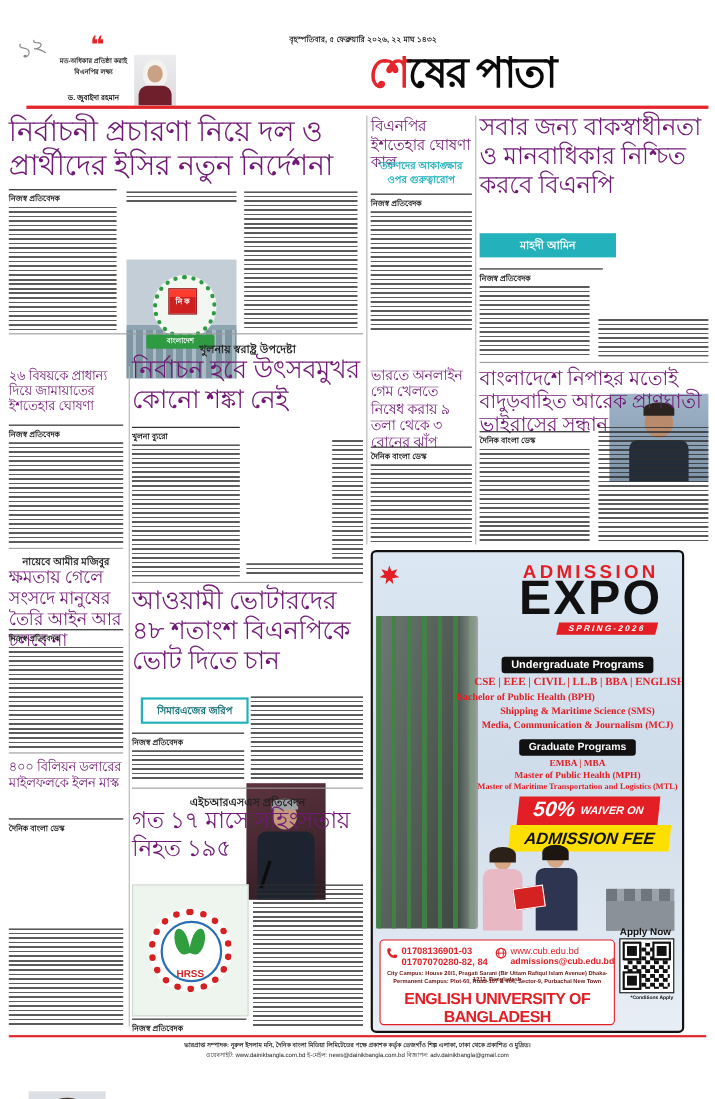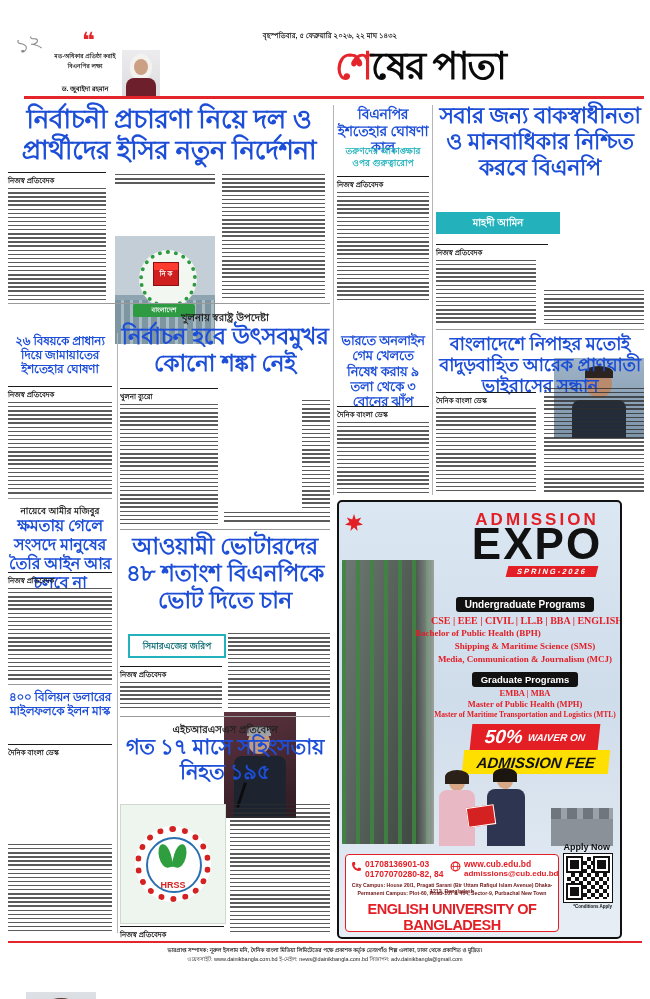--- a/index.html
+++ b/index.html
@@ -1,19 +1,19 @@
 <!DOCTYPE html>
 <html><head>
 <meta charset="utf-8">
 <style>
   html,body{margin:0;padding:0}
   body{width:650px;height:999px;position:relative;overflow:hidden;background:#fff;
        font-family:"Liberation Sans","DejaVu Sans",sans-serif;color:#111}
   .abs{position:absolute}
-  .hl{font-weight:700;text-align:center;color:#1d4ed8;line-height:1.18;letter-spacing:-.3px}
+  .hl{font-weight:400;text-align:left;color:#701a75;line-height:1.18;letter-spacing:-.3px}
   .kicker{font-weight:700;text-align:center;color:#222}
   .byline{font-size:7px;font-weight:800;border-top:1px solid #1a1a1a;padding-top:2px;color:#111}
   .fake{background-image:repeating-linear-gradient(to bottom,rgba(45,45,45,.78) 0,rgba(45,45,45,.78) 1.4px,transparent 1.4px,transparent 4.1px)}
   .vline{width:1px;background:#b5b5b5}
   .hrule{height:1px;background:#9a9a9a}
   .photo{overflow:hidden;position:relative}
   .head{position:absolute;border-radius:50%}
   .torso{position:absolute;border-radius:8px 8px 0 0}
   .badge-solid{background:#23b2bc;color:#fff;font-weight:800;display:flex;align-items:center;justify-content:center}
   .badge-outline{background:#fff;border:2px solid #23b2bc;color:#0d6d74;font-weight:800;display:flex;align-items:center;justify-content:center}
@@ -210,21 +210,21 @@
     <svg width="11" height="11" viewBox="0 0 10 10" style="position:absolute;left:5px;top:6px">
       <path d="M2 1 C1 1 1 2 1 3 C1 6 4 9 7 9 C8 9 9 9 9 8 L9 6.5 7 6 6 7 C4.5 6.5 3.5 5.5 3 4 L4 3 3.5 1 Z" fill="#e31e25"></path>
     </svg>
     <div style="position:absolute;left:19px;top:4px;font-size:8.5px;font-weight:800;color:#e31e25">01708136901-03</div>
     <div style="position:absolute;left:19px;top:14px;font-size:8.5px;font-weight:800;color:#e31e25">01707070280-82, 84</div>
     <svg width="11" height="11" viewBox="0 0 10 10" style="position:absolute;left:104px;top:6px">
       <circle cx="5" cy="5" r="4" fill="none" stroke="#e31e25" stroke-width="1"></circle>
       <ellipse cx="5" cy="5" rx="2" ry="4" fill="none" stroke="#e31e25" stroke-width=".8"></ellipse>
       <line x1="1" y1="5" x2="9" y2="5" stroke="#e31e25" stroke-width=".8"></line>
     </svg>
-    <div style="position:absolute;left:118px;top:4px;font-size:8.5px;font-weight:700;color:#e31e25">www.cub.edu.bd</div>
+    <div style="position:absolute;left:118px;top:4px;font-size:8.5px;font-weight:400;color:#e31e25">www.cub.edu.bd</div>
     <div style="position:absolute;left:118px;top:14px;font-size:8px;font-weight:800;color:#e31e25">admissions@cub.edu.bd</div>
     <div style="position:absolute;left:4px;top:27px;width:204px;text-align:center;font-size:5.2px;font-weight:700;color:#6d1616">City Campus: House 20/1, Pragati Sarani (Bir Uttam Rafiqul Islam Avenue) Dhaka-1212, Bangladesh</div>
     <div style="position:absolute;left:4px;top:35px;width:204px;text-align:center;font-size:5.2px;font-weight:700;color:#6d1616">Permanent Campus: Plot-60, Road-107 &amp; 404, Sector-9, Purbachal New Town</div>
     <div style="position:absolute;left:2px;top:46px;width:208px;text-align:center;font-size:14.5px;font-weight:900;letter-spacing:-.5px;color:#e31e25">ENGLISH UNIVERSITY OF BANGLADESH</div>
   </div>
 </div>
 
 <div class="abs" style="left:8px;top:941px;width:634px;height:2px;background:#e4262c"></div>
 <div class="abs" style="left:30px;top:947px;width:590px;text-align:center;font-size:5.5px;font-weight:700;color:#222">ভারপ্রাপ্ত সম্পাদক: নূরুল ইসলাম মনি, দৈনিক বাংলা মিডিয়া লিমিটেডের পক্ষে প্রকাশক কর্তৃক তেজগাঁও শিল্প এলাকা, ঢাকা থেকে প্রকাশিত ও মুদ্রিত।</div>
 <div class="abs" style="left:30px;top:956px;width:590px;text-align:center;font-size:5.5px;color:#222">ওয়েবসাইট: www.dainikbangla.com.bd  ই-মেইল: news@dainikbangla.com.bd  বিজ্ঞাপন: adv.dainikbangla@gmail.com</div>

